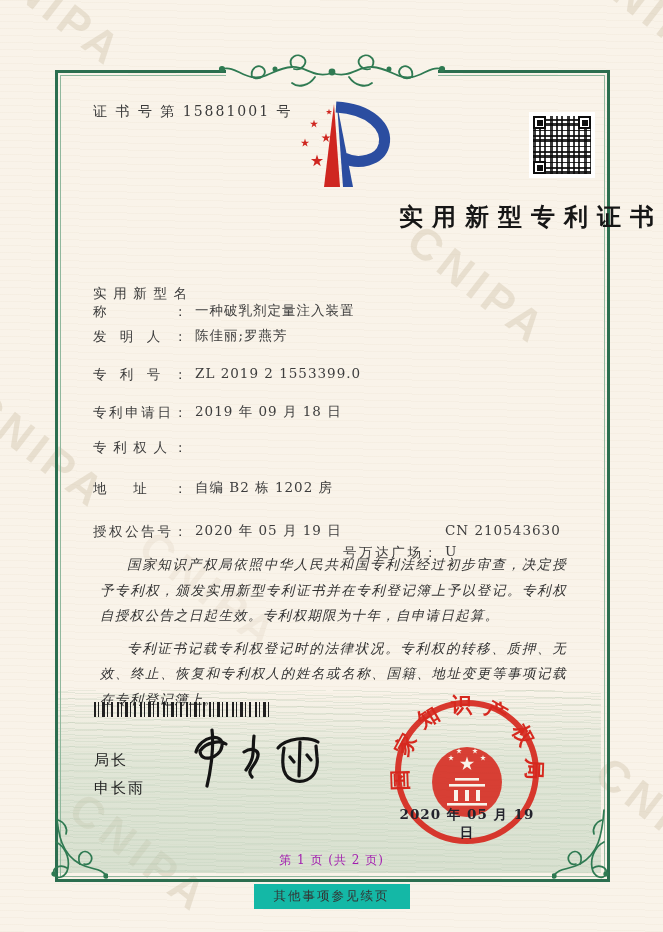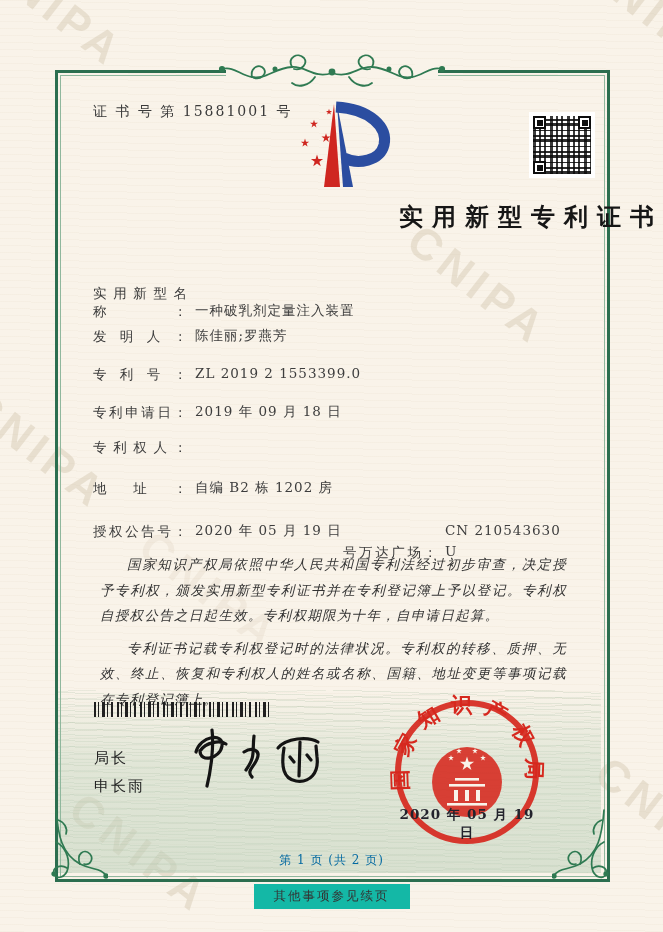--- a/index.html
+++ b/index.html
@@ -37,26 +37,26 @@
   .val{flex:1;letter-spacing:1px;line-height:1.55;}
   .row.r-name{top:285px}.row.r-inventor{top:325px}.row.r-patno{top:363px}
   .row.r-filing{top:401px}.row.r-patentee{top:439px}.row.r-address{top:477px}
   .row.r-grantdate{top:520px;width:250px}
   .row.r-grantno{top:520px;left:343px;width:235px}
   .paras{position:absolute;left:93px;top:545px;width:481px;z-index:4;}
   .paras p{margin:7px;text-indent:2em;font-size:13.5px;line-height:25.5px;letter-spacing:1.3px;
         color:#333;font-style:italic;text-align:justify;}
   .barcode{position:absolute;left:94px;top:702px;width:178px;height:15px;z-index:4;
     background:repeating-linear-gradient(90deg,#202020 0 2px,transparent 2px 4px,#202020 4px 5px,transparent 5px 8px,#202020 8px 11px,transparent 11px 13px,#202020 13px 14px,transparent 14px 17px,#202020 17px 19px,transparent 19px 23px);}
-  .signer{position:absolute;left:94px;top:746px;z-index:4;font-size:15px;color:#222;line-height:28px;letter-spacing:2px;font-family:Liberation Mono, monospace;}
+  .signer{position:absolute;left:94px;top:746px;z-index:4;font-size:15px;color:#222;line-height:28px;letter-spacing:2px;}
   .sig{position:absolute;left:180px;top:724px;z-index:4;}
   .seal{position:absolute;left:388px;top:686px;z-index:5;}
   .seal-date{position:absolute;left:392px;top:806px;width:150px;text-align:center;font-size:13.5px;
         color:#23232d;letter-spacing:1px;z-index:6;font-weight:bold;}
-  .page-info{position:absolute;left:0;right:0;top:852px;text-align:center;font-size:12px;color:#0369a1;
+  .page-info{position:absolute;left:0;right:0;top:852px;text-align:center;font-size:12px;color:#a21caf;
         letter-spacing:1px;z-index:4;}
   .note{position:absolute;left:0;right:0;top:884px;text-align:center;z-index:4;}
   .note span{display:inline-block;background:#14b8a6;padding:4px 20px;font-size:12.5px;color:#333;letter-spacing:2px;}
 </style>
 </head>
 <body>
 
 <div class="page">
   <div class="texture"></div>
 

